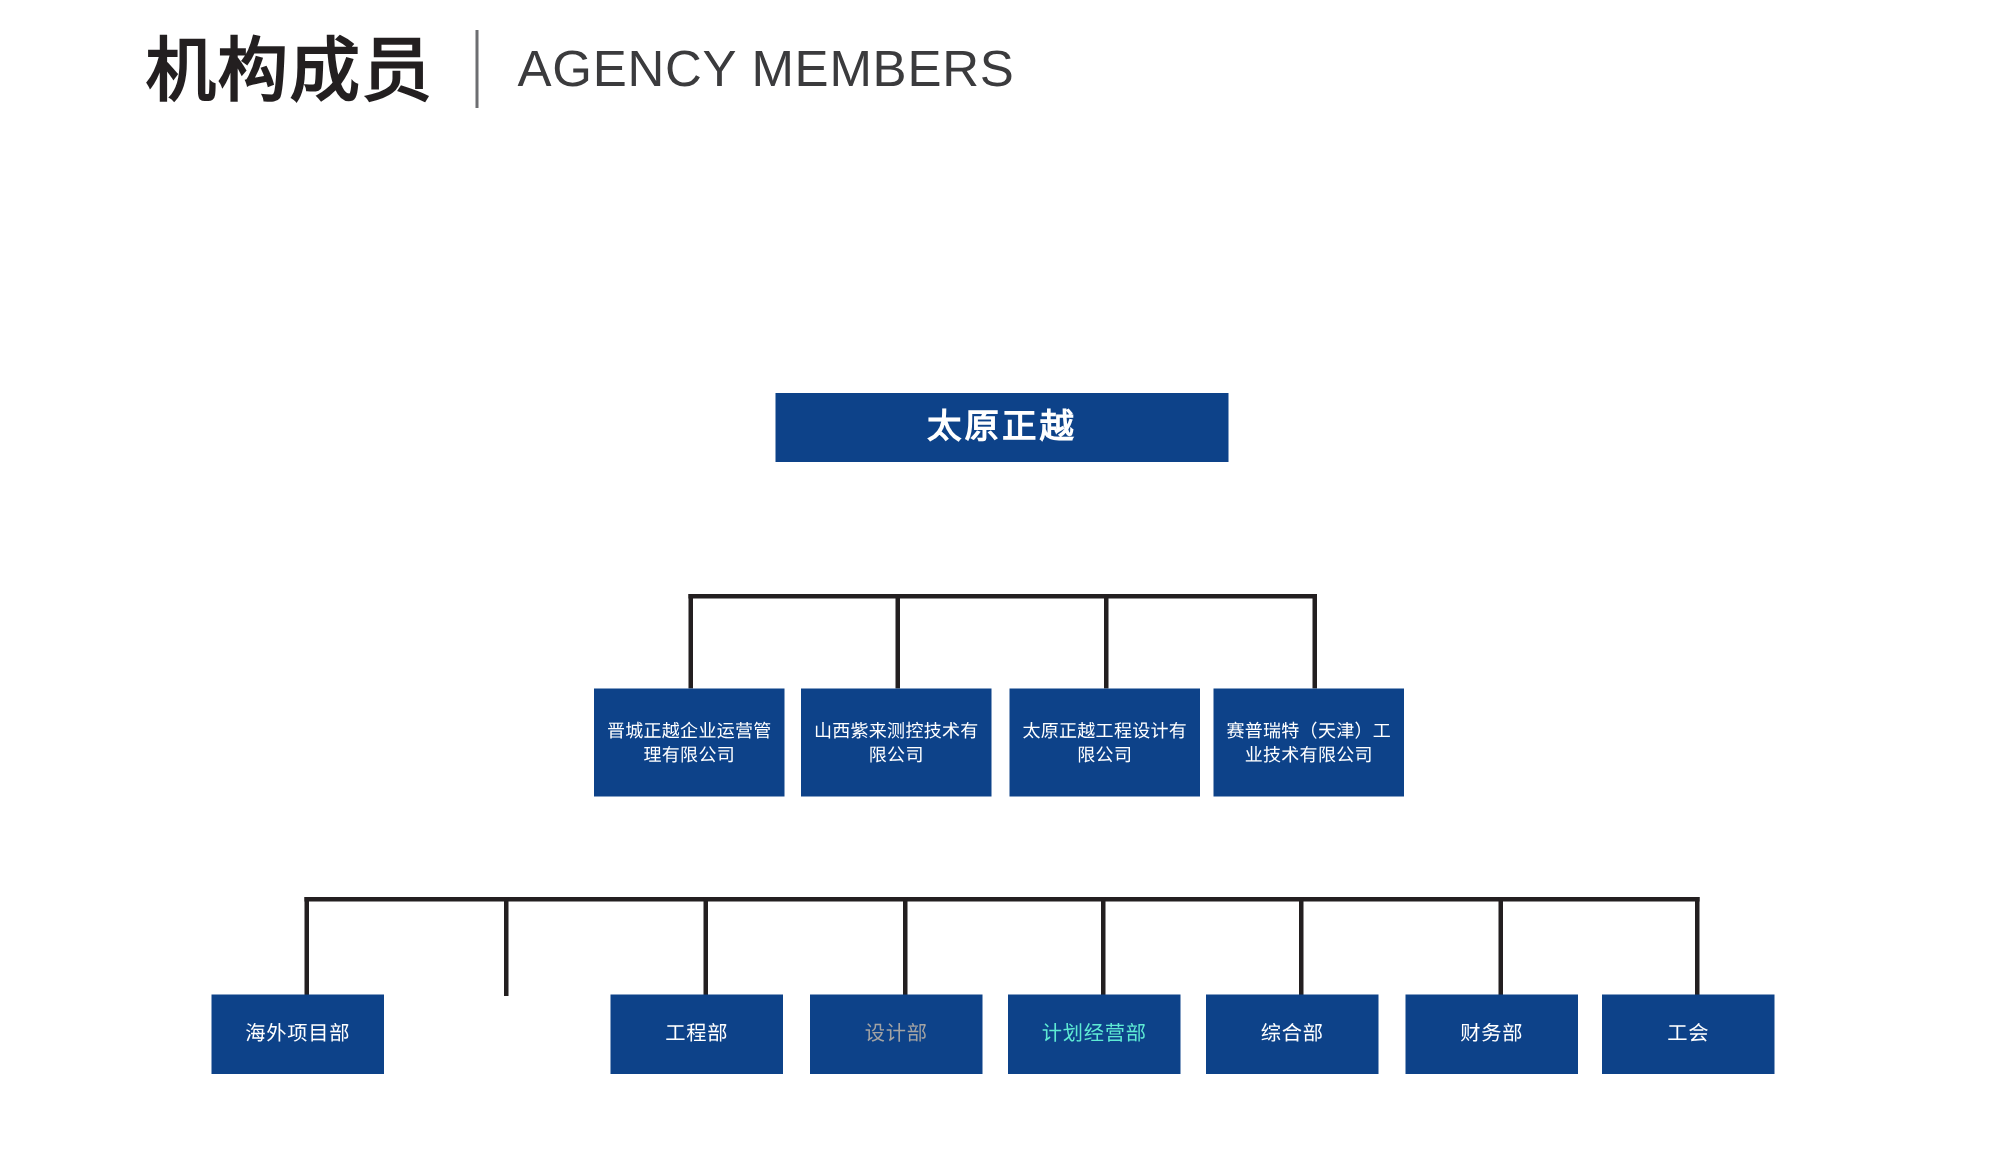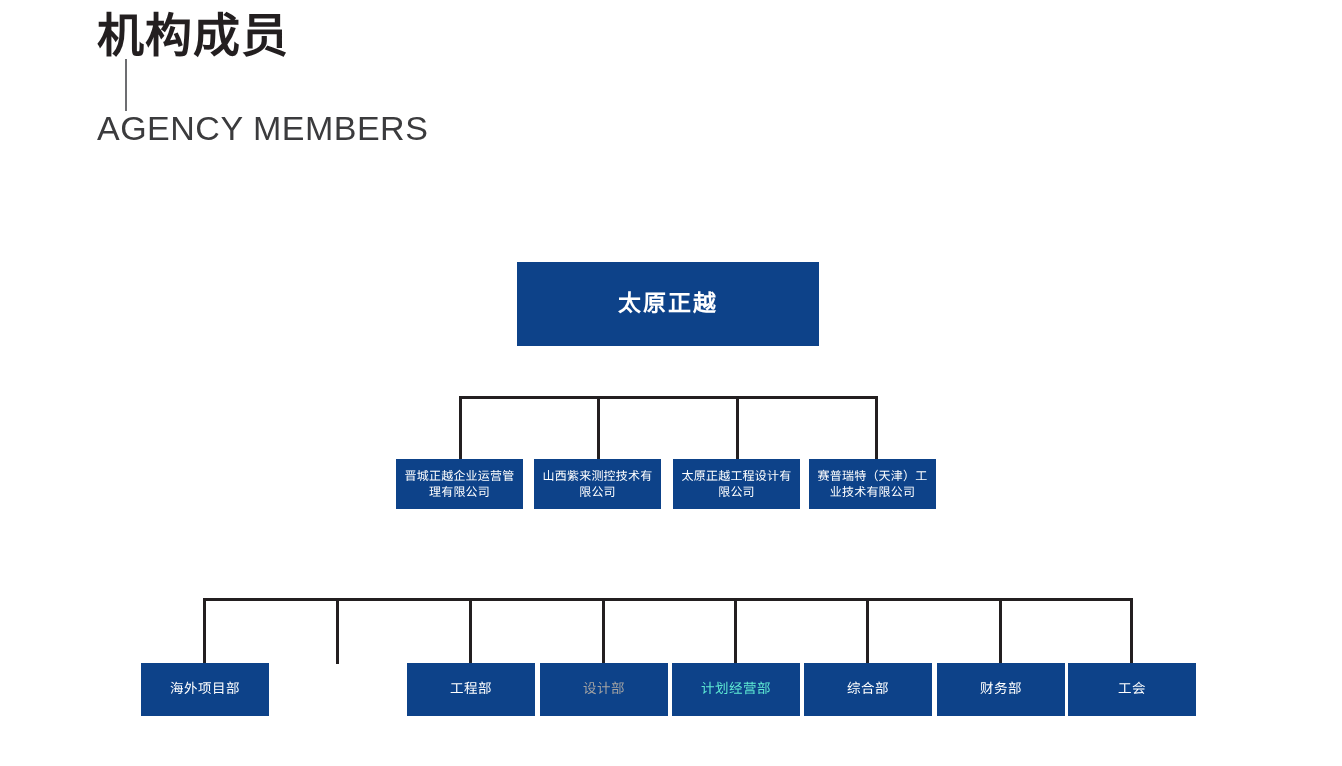--- a/index.html
+++ b/index.html
@@ -10,22 +10,22 @@
     font-family:"Liberation Sans","DejaVu Sans",sans-serif;
     overflow:hidden;
     position:relative;
   }
 
   
   .header{
     position:absolute;
     left:97px; top:12px;
     display:flex;
+    align-items:center;
     height:68px;
-    flex-direction:column;
   }
   .header-cn{
     font-size:47px;
     font-weight:bold;
     color:#231f20;
     letter-spacing:1px;
     line-height:1;
     white-space:nowrap;
     font-family:"Liberation Sans","DejaVu Sans",sans-serif;
   }
@@ -60,36 +60,36 @@
     color:#ffffff;
     display:flex;
     align-items:center;
     justify-content:center;
     text-align:center;
     box-sizing:border-box;
     line-height:1.35;
   }
   .node-root{
     left:517px; top:262px;
-    width:302px; height:84px;
+    width:302px; height:46px;
     font-size:23px;
     font-weight:bold;
     letter-spacing:2px;
   }
   .node-sub{
     top:459px;
-    width:127px; height:50px;
+    width:127px; height:72px;
     font-size:12px;
     font-weight:normal;
     padding:0 5px;
     letter-spacing:0.2px;
   }
   .node-dept{
     top:663px;
-    width:128px; height:53px;
+    width:115px; height:53px;
     font-size:13.5px;
     font-weight:normal;
     letter-spacing:0.5px;
   }
 
   
   .line-h{
     position:absolute;
     height:3px;
     background:#231f20;

